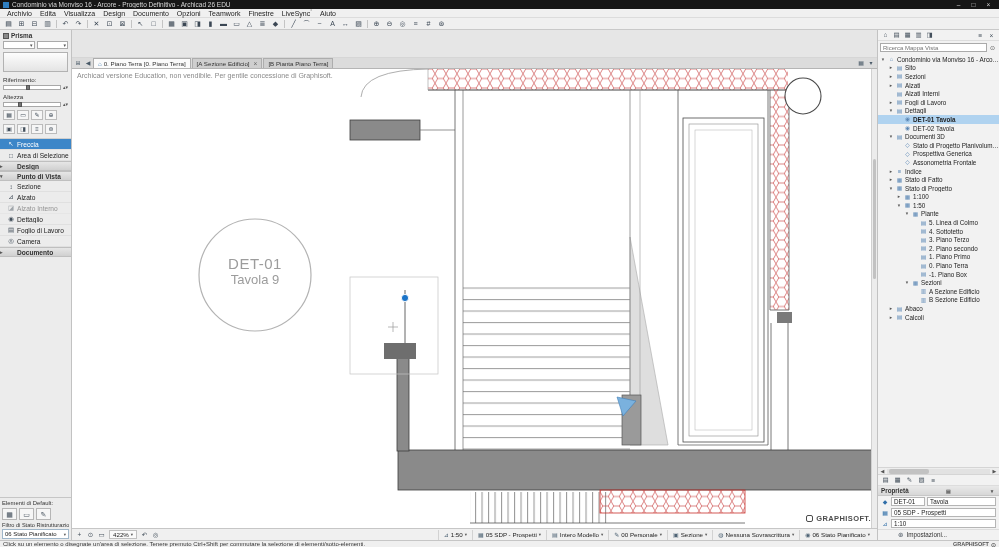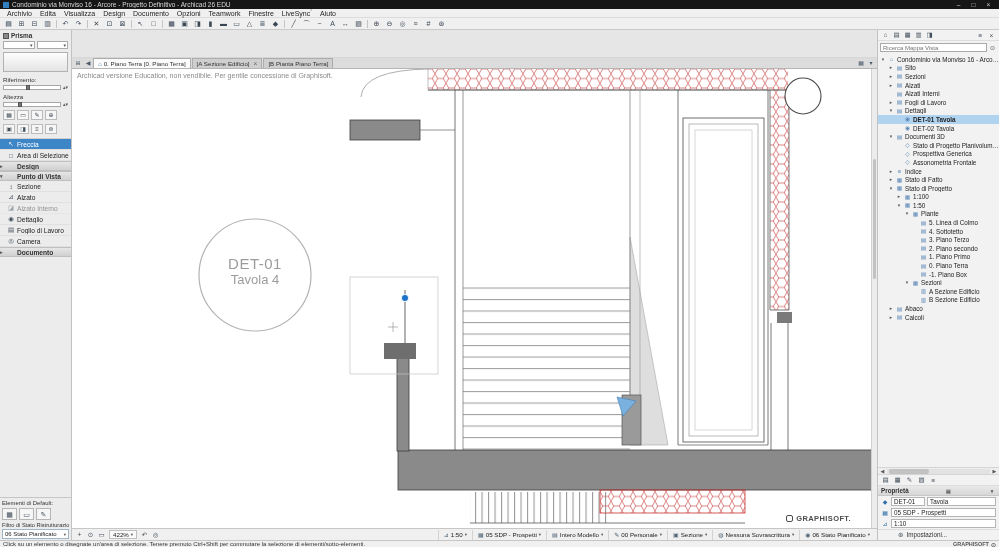--- a/index.html
+++ b/index.html
@@ -73,21 +73,21 @@
 .tab-close{font-size:6.5px;color:#666;margin-left:2px;}
 .tab-close:empty{display:none;}
 .tab-right{margin-left:auto;display:flex;}
 
 .canvas{position:relative;flex:1;background:#ffffff;overflow:hidden;}
 .canvas svg{position:absolute;left:0;top:0;}
 .watermark{position:absolute;left:5px;top:3px;font-size:7px;color:#8a8a8a;white-space:nowrap;}
 .det-text{position:absolute;left:127px;top:186px;width:112px;text-align:center;color:#9c9c9c;}
 .det-text .l1{font-size:15px;letter-spacing:.5px;}
 .det-text .l2{font-size:13px;}
-.gs-logo{position:absolute;right:26px;bottom:5px;display:flex;align-items:center;gap:3px;color:#4c4c4c;font-weight:bold;font-size:7.5px;letter-spacing:.4px;}
+.gs-logo{position:absolute;right:6px;bottom:5px;display:flex;align-items:center;gap:3px;color:#4c4c4c;font-weight:bold;font-size:7.5px;letter-spacing:.4px;}
 .gs-logo .mark{width:7px;height:7px;border:1.5px solid #4c4c4c;border-radius:2px;}
 .vscroll{position:absolute;right:0;top:0;bottom:0;width:6px;background:#ececec;border-left:1px solid #d0d0d0;}
 .vscroll .vthumb{position:absolute;left:1px;right:1px;top:90px;height:120px;background:#c2c2c2;border-radius:2px;}
 
 .bottombar{height:12px;background:#f0f0f0;border-top:1px solid #c6c6c6;display:flex;align-items:center;font-size:6.2px;padding:0 2px;overflow:hidden;}
 .bb-ic{width:11px;text-align:center;font-size:6.5px;color:#44505c;flex:0 0 auto;}
 .bb-zoom{display:flex;align-items:center;gap:2px;border:1px solid #c0c0c0;background:#fafafa;height:9px;padding:0 3px;margin:0 2px;flex:0 0 auto;}
 .bb-spacer{flex:1;}
 .bb-opts{display:flex;align-items:center;}
 .bb-seg{display:flex;align-items:center;gap:2px;padding:0 5px;border-left:1px solid #d2d2d2;white-space:nowrap;height:10px;}
@@ -472,21 +472,21 @@
           <circle cx="333" cy="229" r="3.6" fill="#1a73c8" stroke="#ffffff" stroke-width="0.9"></circle>
 
           <rect x="398" y="423" width="140" height="31" fill="url(#rails)"></rect>
           <line x1="398" y1="454" x2="673" y2="454" stroke="#555" stroke-width="0.8"></line>
           <rect x="528" y="421" width="145" height="23" fill="url(#hex)" stroke="#c9302c" stroke-width="0.8"></rect>
         </svg>
 
         <div class="watermark">Archicad versione Education, non vendibile. Per gentile concessione di Graphisoft.</div>
         <div class="det-text">
           <div class="l1">DET-01</div>
-          <div class="l2">Tavola 4</div>
+          <div class="l2">Tavola 9</div>
         </div>
         <div class="gs-logo">
           <span class="mark"></span>
           <span>GRAPHISOFT.</span>
         </div>
         <div class="vscroll">
             <span class="vthumb"></span>
           </div>
       </div>
 

